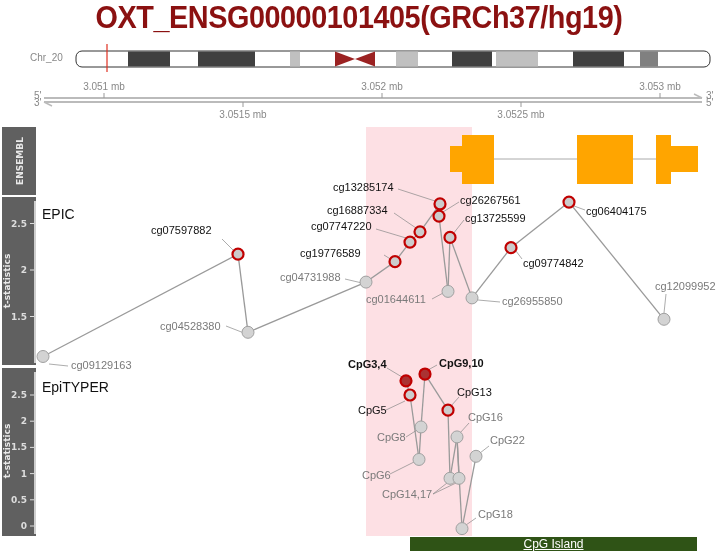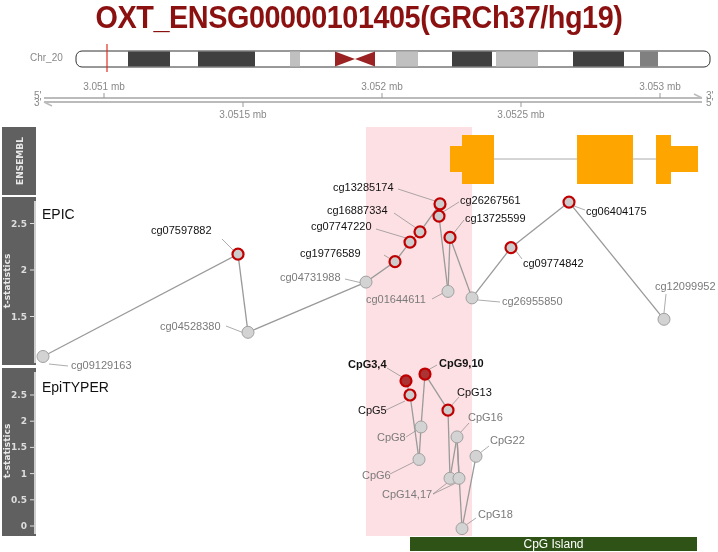--- a/index.html
+++ b/index.html
@@ -6,21 +6,21 @@
   body{width:718px;height:552px;position:relative;overflow:hidden;font-family:"Liberation Sans",sans-serif;}
   .title{position:absolute;left:0;top:0;width:718px;text-align:center;color:#8b1111;font-family:"Liberation Sans",sans-serif;font-size:31px;font-weight:bold;letter-spacing:-0.5px;line-height:36px;transform:scaleX(0.93);transform-origin:center top;}
   svg{position:absolute;left:0;top:0;}
   .lbl-dark{font-family:"Liberation Sans",sans-serif;font-size:11px;fill:#111111;}
   .lbl-grey{font-family:"Liberation Sans",sans-serif;font-size:11px;fill:#7a7a7a;}
   .lbl-bold{font-family:"Liberation Sans",sans-serif;font-size:11px;font-weight:bold;fill:#111111;}
   .axis-txt{font-family:"DejaVu Sans",sans-serif;font-size:9px;fill:#dddddd;font-weight:bold;}
   .side-txt{font-family:"DejaVu Sans",sans-serif;font-size:9px;fill:#e8e8e8;font-weight:bold;}
   .scale-txt{font-family:"Liberation Sans",sans-serif;font-size:10px;fill:#888888;}
   .track-title{font-family:"Liberation Sans",sans-serif;font-size:14px;fill:#111111;}
-  .cpg-label{position:absolute;left:410px;top:537px;width:287px;height:14px;background:#2f5316;color:#ffffff;font-family:"Liberation Sans",sans-serif;font-size:12px;text-align:center;line-height:14px;}
+  .cpg-label{position:absolute;left:410px;top:537px;width:287px;height:14px;background:#2f5316;color:#ffffff;font-family:"Liberation Sans",sans-serif;font-size:12px;text-align:center;line-height:14px;text-decoration:underline;}
 </style>
 </head>
 <body>
 
 <div class="title">OXT_ENSG00000101405(GRCh37/hg19)</div>
 
 <svg id="canvas" width="718" height="552">
     <rect x="366" y="127" width="106" height="409" fill="#fde0e4"></rect>
     <g>
       <text x="30" y="61" class="scale-txt">Chr_20</text>

